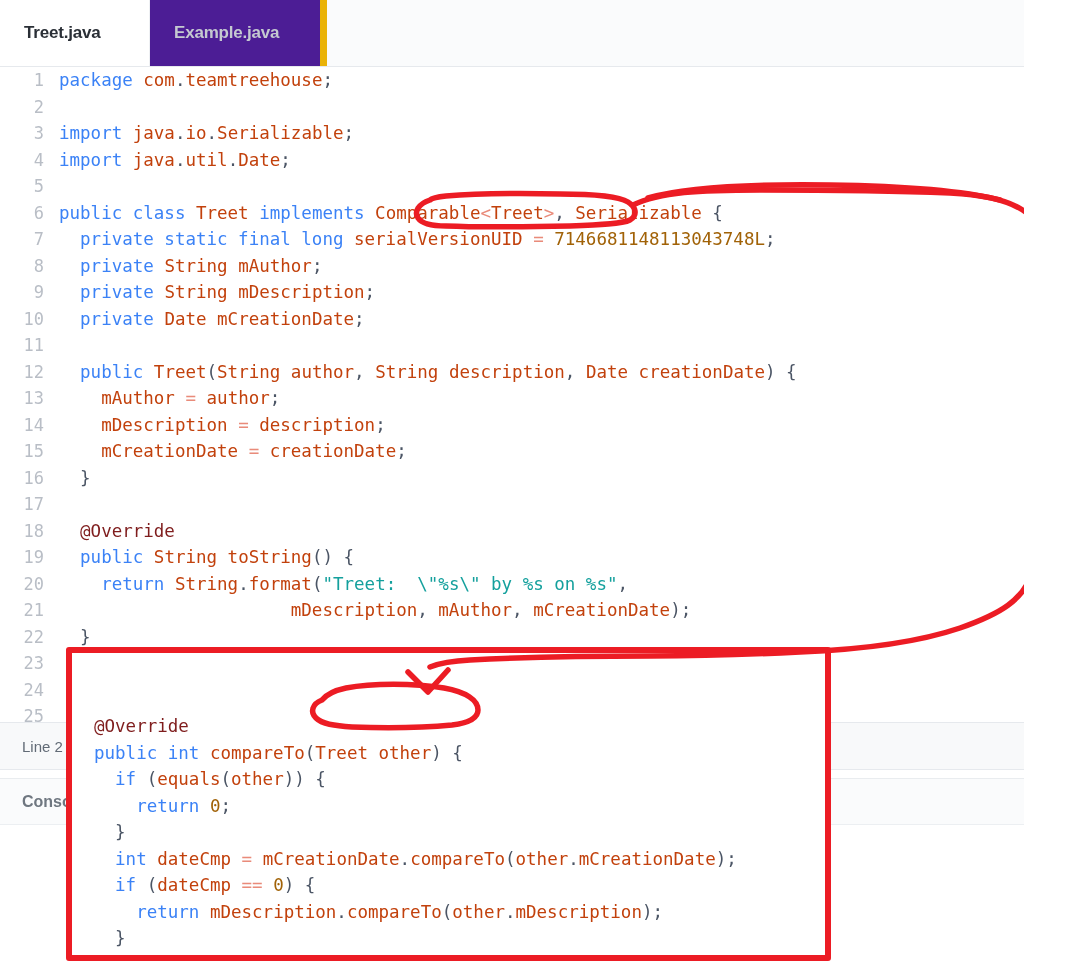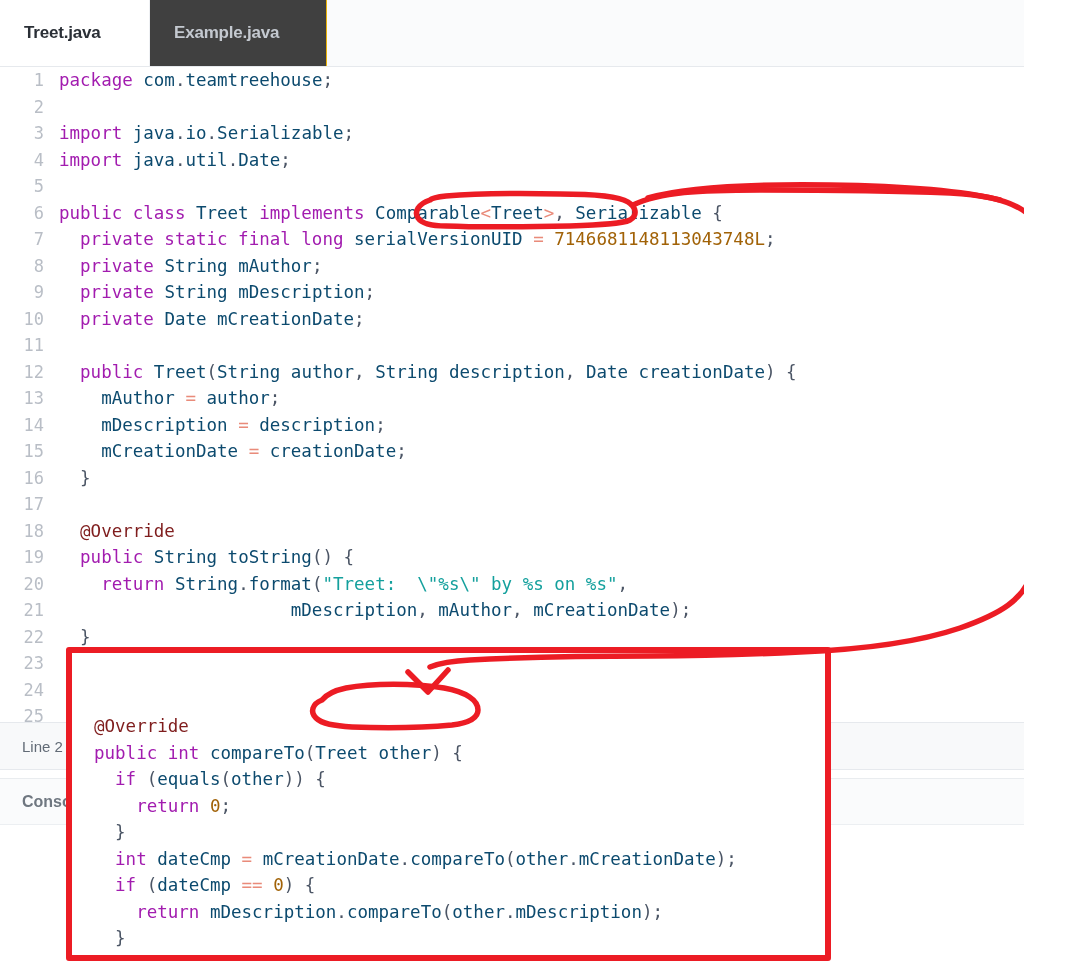--- a/index.html
+++ b/index.html
@@ -41,24 +41,24 @@
     cursor: pointer;
     white-space: nowrap;
   }
   .tab.active {
     background: #ffffff;
     color: #2a2f36;
     width: 150px;
     border-right: 1px solid #eef0f3;
   }
   .tab.inactive {
-    background: #404040;
+    background: #4c1d95;
     color: #c4c9d0;
     width: 177px;
-    border-right: 1px solid #eab308;
+    border-right: 7px solid #eab308;
   }
   .tabfill {
     flex: 1;
     background: #fafbfc;
   }
 
   
   .editor {
     position: absolute;
     left: 0; top: 67px;
@@ -85,22 +85,22 @@
     text-align: right;
     color: #b9bec6;
     font-family: "DejaVu Sans Mono", monospace;
     font-size: 17px;
   }
   .ctext {
     display: inline-block;
     padding-left: 15px;
     color: #3b4350;
   }
-  .kw  { color: #a21caf; }
-  .id  { color: #0c4a6e; text-align: center; }
+  .kw  { color: #3b82f6; }
+  .id  { color: #c2410c; text-align: center; }
   .num { color: #a16207; }
   .str { color: #14a09d; }
   .ann { color: #7f1d1d; }
   .op  { color: #e98b7a; }
   .pn  { color: #4b5565; }
 
   
   .statusbar {
     position: absolute;
     left: 0; top: 722px;

